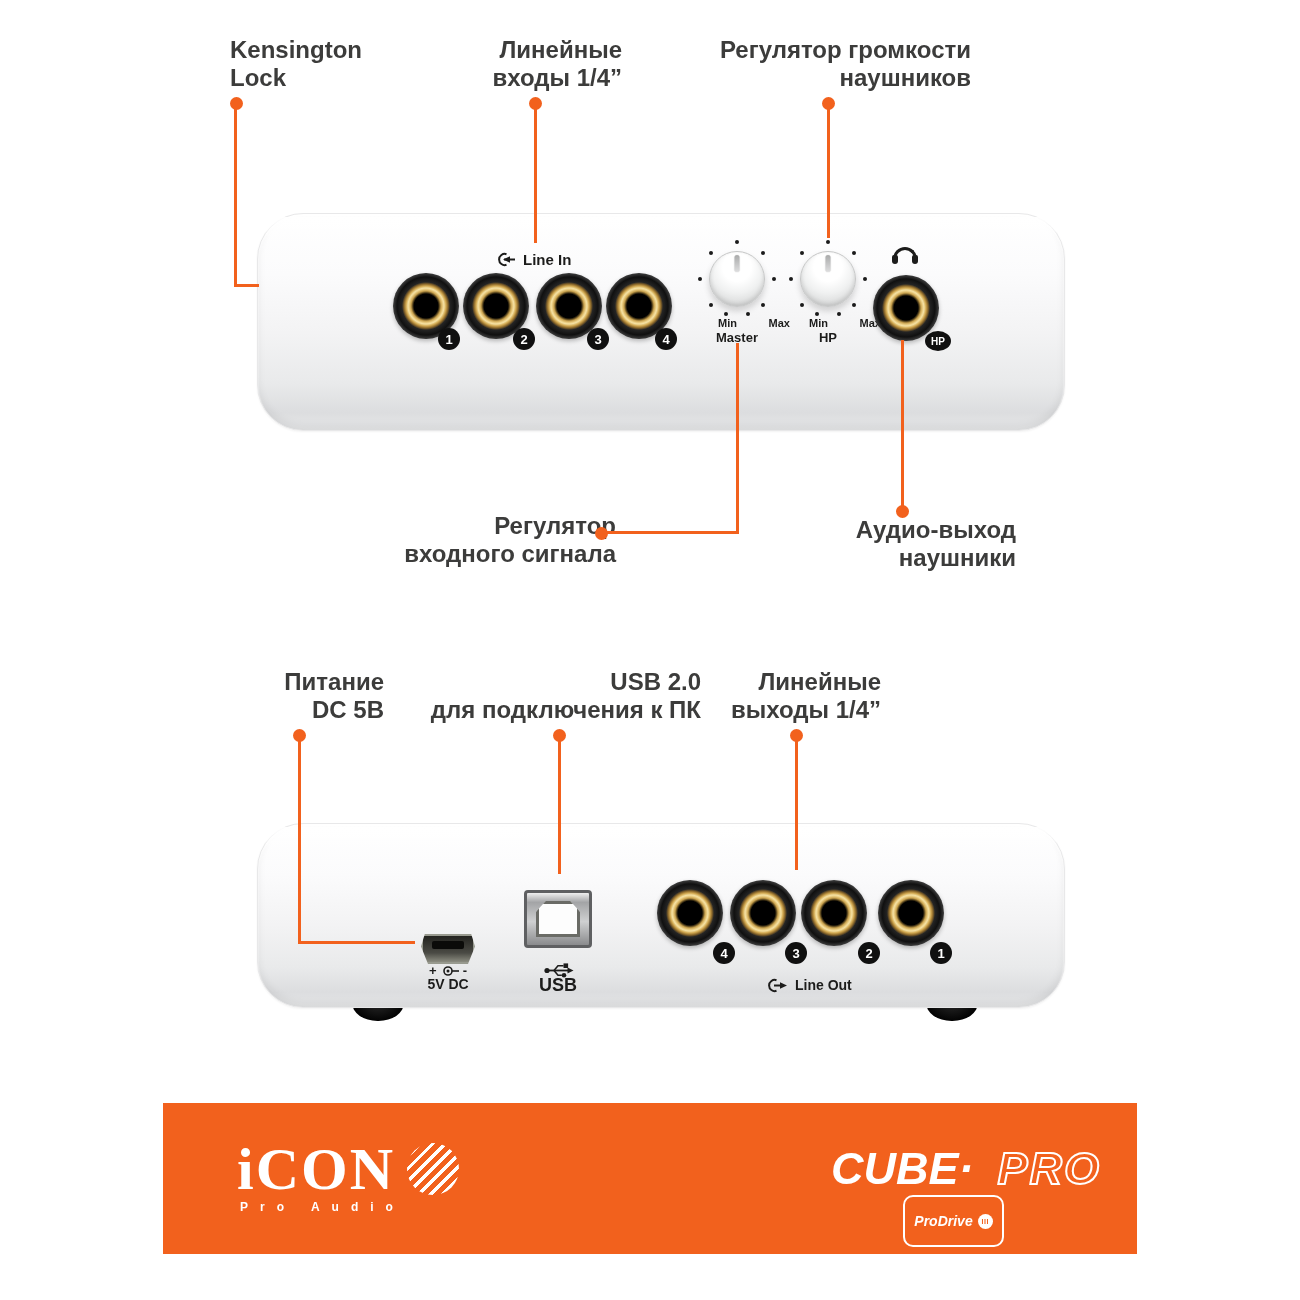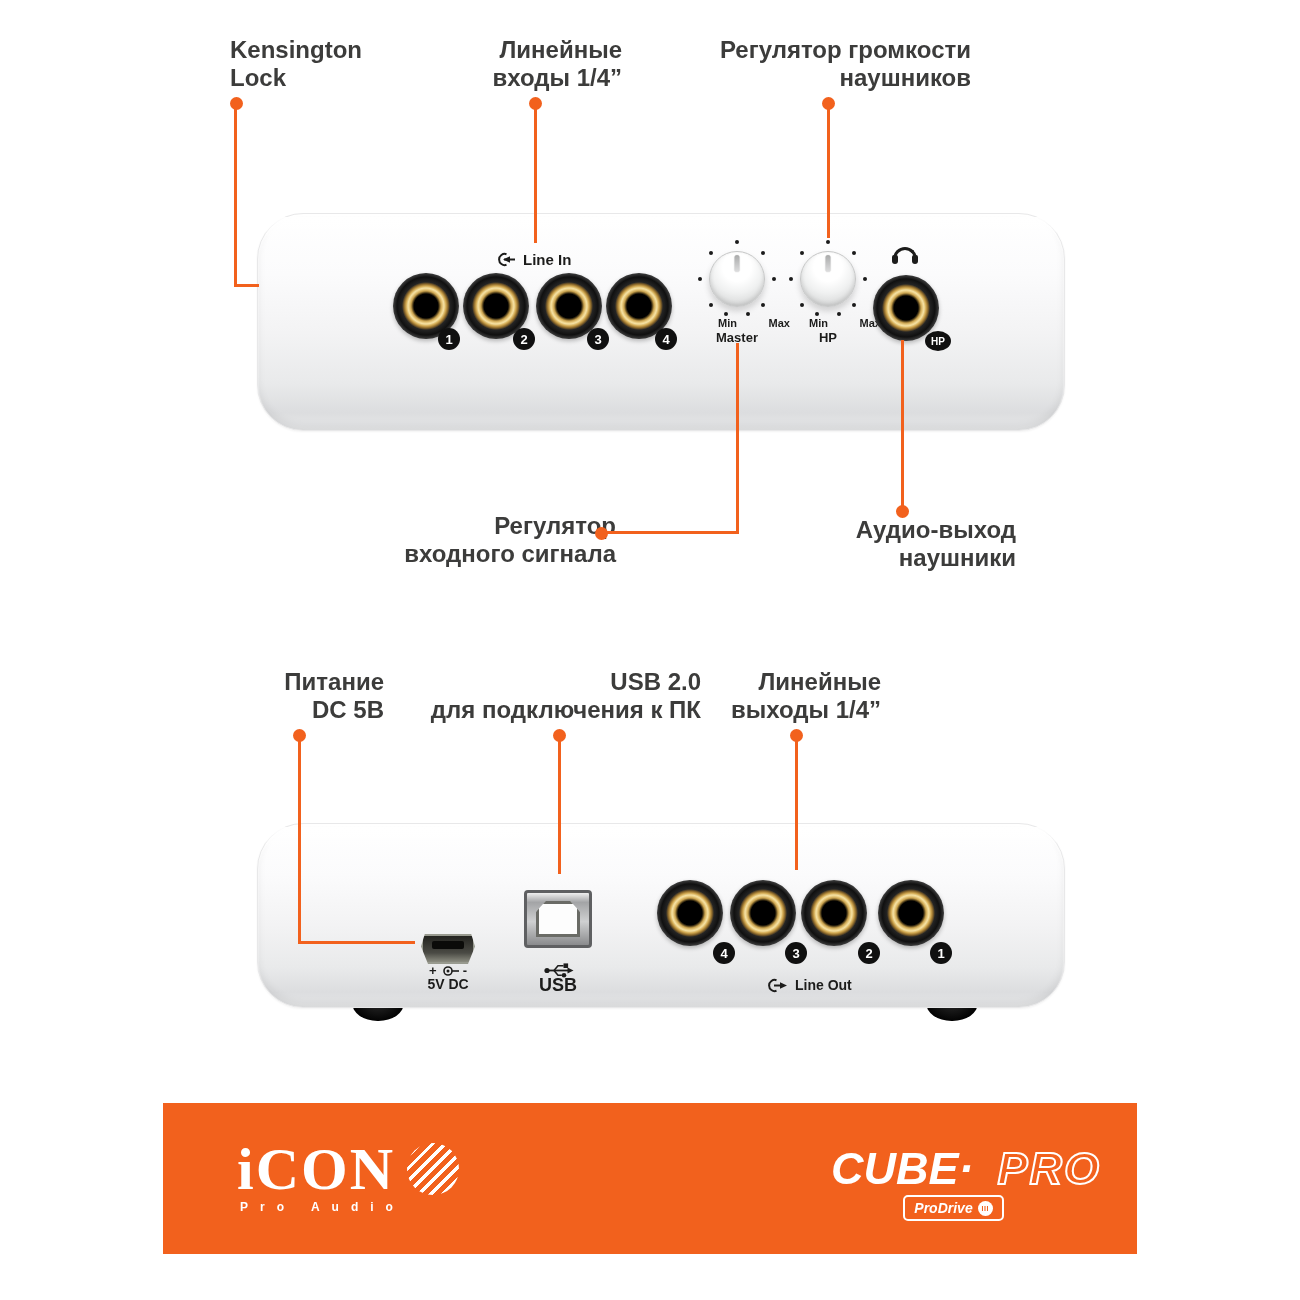--- a/index.html
+++ b/index.html
@@ -71,22 +71,22 @@
   .footer { position:absolute; left:163px; top:1103px; width:974px; height:151px; background:var(--accent); }
   .brand-block { position:absolute; left:74px; top:40px; color:#fff; }
   .brand-row { display:flex; align-items:center; gap:12px; }
   .brand-name { font-family:"Liberation Serif","DejaVu Serif",serif; font-weight:700; font-size:60px; line-height:52px; letter-spacing:2px; }
   .globe { width:52px; height:52px; border-radius:50%;
            background:repeating-linear-gradient(135deg, #fff 0 3.5px, rgba(255,255,255,0) 3.5px 8.5px); }
   .brand-tagline { margin-top:5px; margin-left:3px; font-size:12px; font-weight:700; letter-spacing:12px; }
   .product-block { position:absolute; left:668px; top:46px; width:245px; text-align:center; color:#fff; }
   .product-name { font-size:45px; line-height:40px; font-weight:800; font-style:italic; white-space:nowrap; }
   .product-outline { color:transparent; -webkit-text-stroke:2px #ffffff; letter-spacing:2px;margin-left:24px; }
-  .prodrive { display:inline-flex; align-items:center; gap:5px; margin-top:6px; border:2px solid #fff; border-radius:5px;
-           padding:3px 9px; font-size:14px; font-weight:700; font-style:italic; }
+  .prodrive { display:inline-flex; align-items:center; gap:5px; margin-top:6px; border:2px solid #fff; border-radius:10px;
+           padding:16px 9px; font-size:14px; font-weight:700; font-style:italic; }
   .prodrive .mk { width:15px; height:15px; border-radius:50%; background:#fff; color:var(--accent); font-size:7px;
            font-style:normal; letter-spacing:.5px; display:flex; align-items:center; justify-content:center; font-weight:700; }
 </style>
 </head>
 <body>
 
 <div class="canvas">
 
   <div class="callout" style="left:230px; top:36px; width:170px;">Kensington
 Lock</div>

